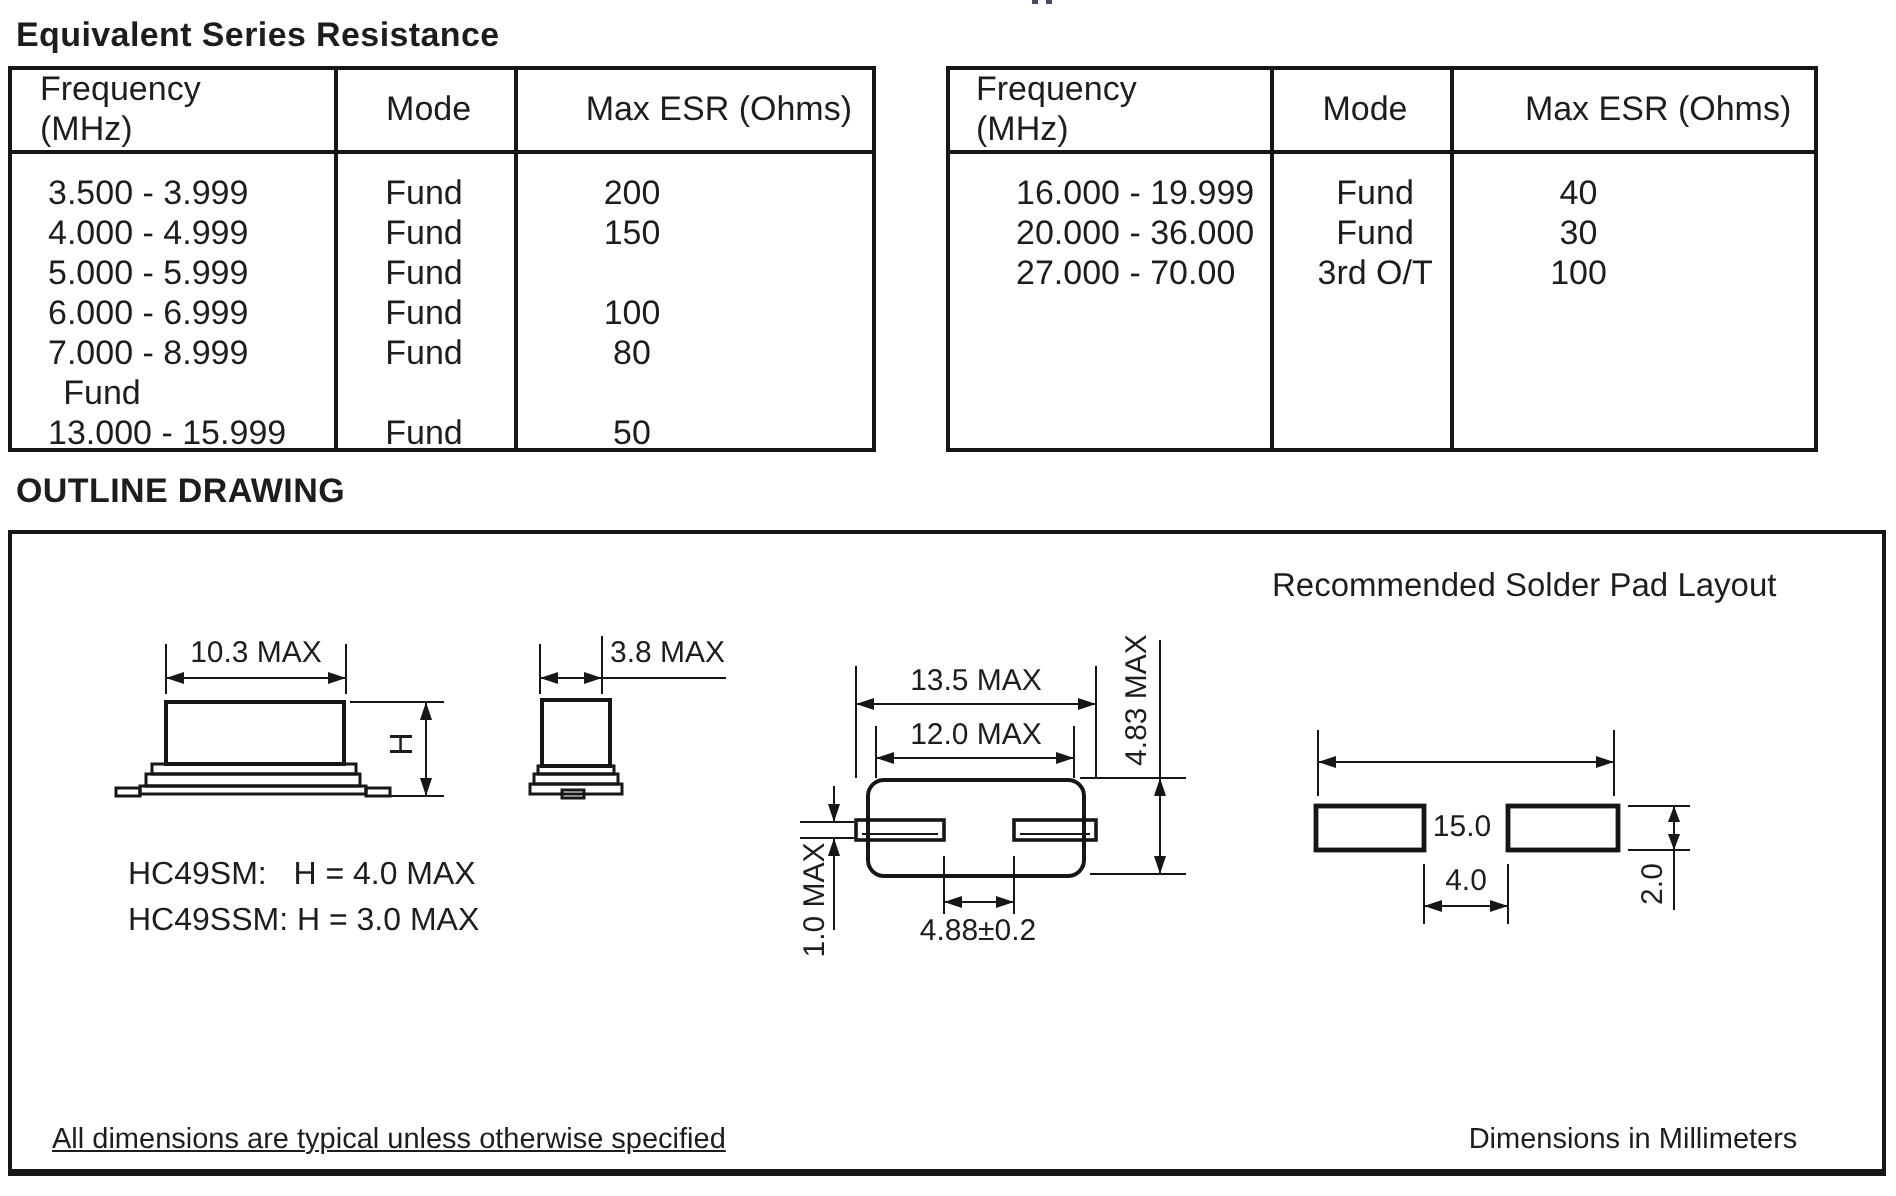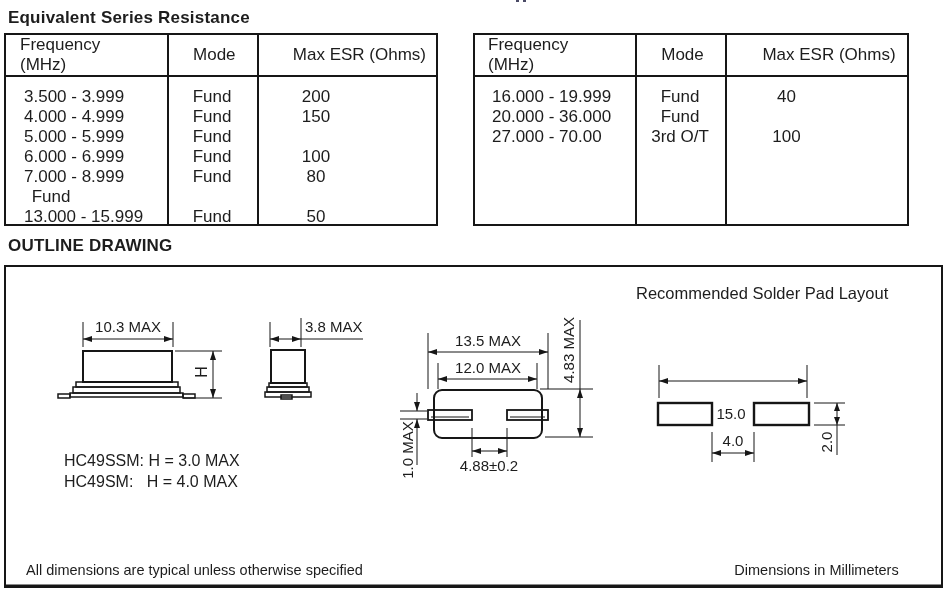--- a/index.html
+++ b/index.html
@@ -12,21 +12,21 @@
   #tbl-right{left:473px;width:436px;}
   .vsep{position:absolute;top:0;bottom:0;width:2px;background:#161616;}
   .hsep{position:absolute;left:0;right:0;top:40px;height:2px;background:#161616;}
   .hdr-row{display:flex;height:40px;align-items:center;font-size:17px;gap:30px;}
   .body-rows{position:absolute;top:52px;left:0;right:0;}
   .row{display:flex;height:20px;line-height:20px;font-size:17px;}
   .cell{box-sizing:border-box;}
   #tbl-left .c1{width:161px;} #tbl-left .c2{width:90px;text-align:center;} #tbl-left .c3{width:179px;text-align:center;}
   #tbl-right .c1{width:160px;} #tbl-right .c2{width:90px;text-align:center;} #tbl-right .c3{width:182px;text-align:center;}
   #tbl-left .hdr-row .c1{padding-left:14px;} #tbl-right .hdr-row .c1{padding-left:13px;}
-  #tbl-left .row .c1{padding-left:18px;} #tbl-right .row .c1{padding-left:17px;}
+  #tbl-left .row .c1{padding-left:18px;} #tbl-right .row .c1{padding-left:17px;margin-left:16px;}
   #tbl-left .row .c3{padding-right:61px;} #tbl-right .row .c3{padding-right:59px;}
   
   #outline-box{position:absolute;left:4px;top:265px;width:940px;height:324px;}
   .dim{position:absolute;font-size:15px;white-space:nowrap;}
   .ctr{text-align:center;}
   .vrot{transform:rotate(-90deg);transform-origin:center center;}
   .note{position:absolute;font-size:14.5px;line-height:17px;white-space:nowrap;}
   .hc49{position:absolute;font-size:16px;line-height:19px;white-space:pre;}
   .speck{position:absolute;width:3px;height:2px;background:#4a4a66;}
   svg line, svg rect, svg polyline{stroke:#161616;fill:none;}
@@ -96,20 +96,21 @@
   </div>
   <div class="body-rows">
     <div class="row">
         <div class="cell c1">16.000 - 19.999</div>
         <div class="cell c2">Fund</div>
         <div class="cell c3">40</div>
       </div>
     <div class="row">
         <div class="cell c1">20.000 - 36.000</div>
         <div class="cell c2">Fund</div>
+        <div class="cell c3">30</div>
       </div>
     <div class="row">
         <div class="cell c1">27.000 - 70.00</div>
         <div class="cell c2">3rd O/T</div>
         <div class="cell c3">100</div>
       </div>
   </div>
 </div>
 
 <div class="abs sec-title" style="left:8px;top:236px;">OUTLINE DRAWING</div>
@@ -203,25 +204,25 @@
       <line x1="833" y1="138" x2="833" y2="190" stroke-width="1"></line>
       <polygon points="833,138 830,146 836,146"></polygon>
       <polygon points="833,160 830,152 836,152"></polygon>
     </g>
   </svg>
 </div>
 
 <div class="dim ctr" style="left:86px;top:318px;width:84px;">10.3 MAX</div>
 <div class="dim ctr vrot" style="left:193px;top:362px;width:20px;height:20px;font-size:16px;">H</div>
 <div class="dim" style="left:305px;top:318px;">3.8 MAX</div>
-<div class="hc49" style="left:64px;top:428px;margin-top:44px;">HC49SM:   H = 4.0 MAX</div>
+<div class="hc49" style="left:64px;top:428px;">HC49SM:   H = 4.0 MAX</div>
 <div class="hc49" style="left:64px;top:451px;">HC49SSM: H = 3.0 MAX</div>
 <div class="dim ctr" style="left:448px;top:332px;width:80px;">13.5 MAX</div>
 <div class="dim ctr" style="left:448px;top:359px;width:80px;">12.0 MAX</div>
 <div class="dim ctr vrot" style="left:528px;top:342px;width:80px;height:16px;">4.83 MAX</div>
 <div class="dim ctr vrot" style="left:372px;top:442px;width:70px;height:16px;">1.0 MAX</div>
 <div class="dim ctr" style="left:446px;top:457px;width:86px;">4.88±0.2</div>
 <div class="dim" style="left:636px;top:284px;font-size:16.5px;">Recommended Solder Pad Layout</div>
 <div class="dim ctr" style="left:701px;top:362px;width:60px;margin-top:43px;">15.0</div>
 <div class="dim ctr" style="left:705px;top:432px;width:56px;">4.0</div>
 <div class="dim ctr vrot" style="left:806px;top:434px;width:40px;height:16px;">2.0</div>
-<div class="note" style="left:26px;top:562px;">All dimensions are typical unless otherwise specified</div>
+<div class="note" style="left:26px;top:562px;text-decoration:underline;">All dimensions are typical unless otherwise specified</div>
 <div class="note" style="left:700px;top:562px;width:233px;text-align:center;">Dimensions in Millimeters</div>
 
 </body></html>

